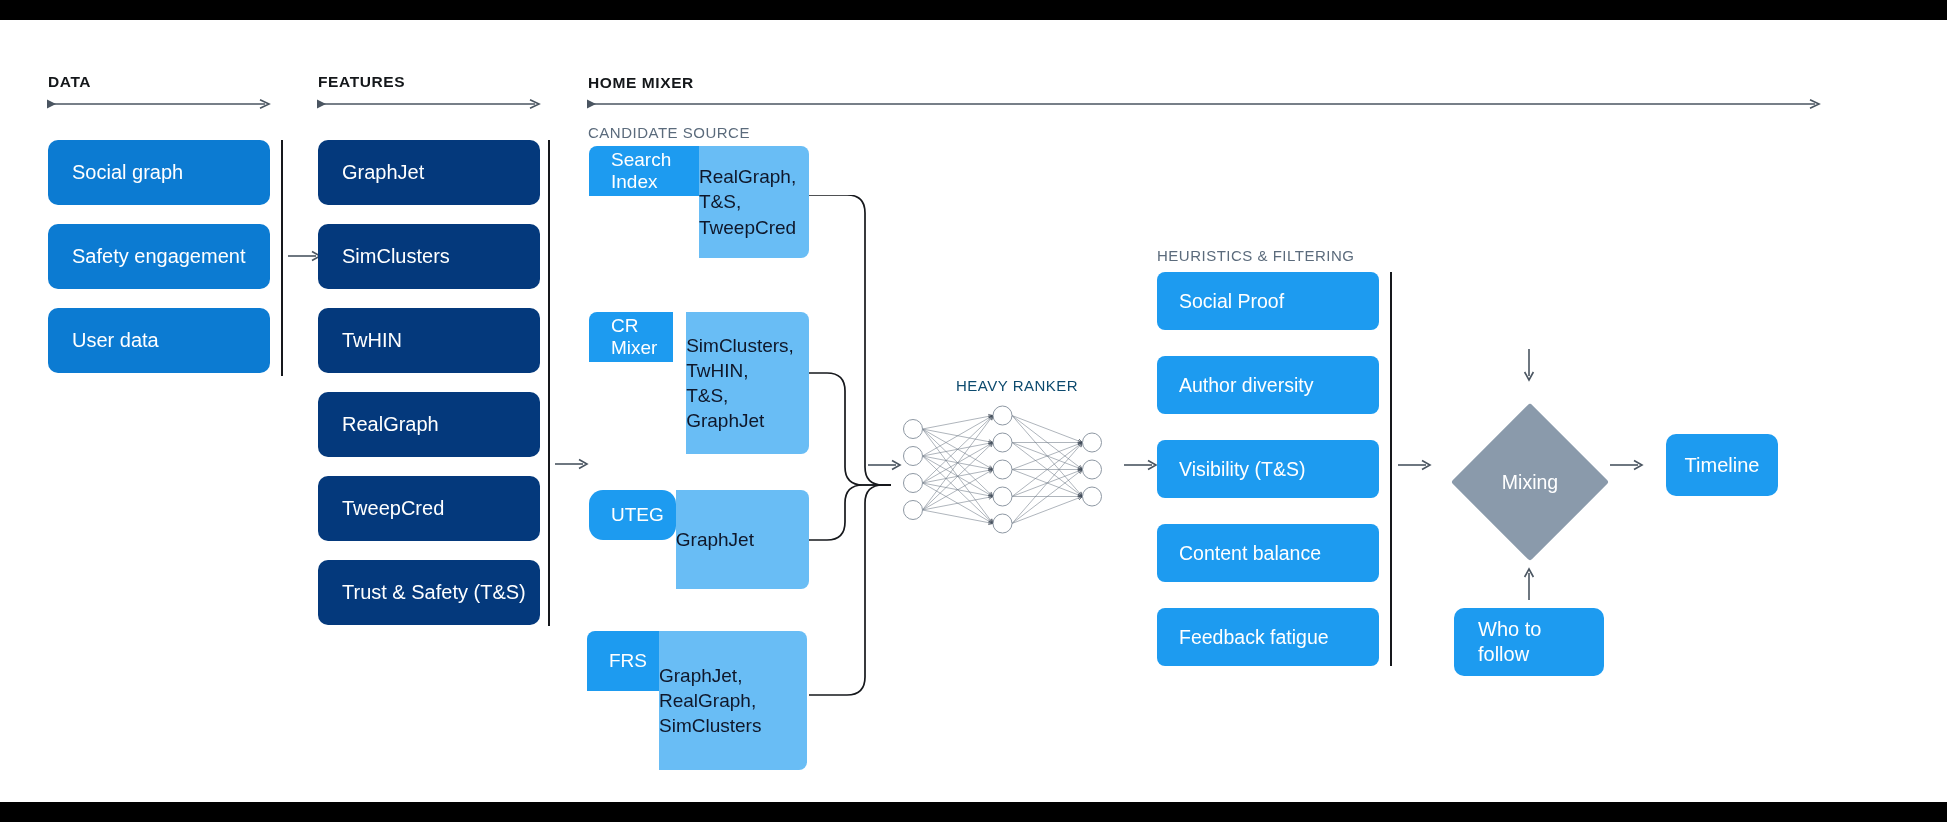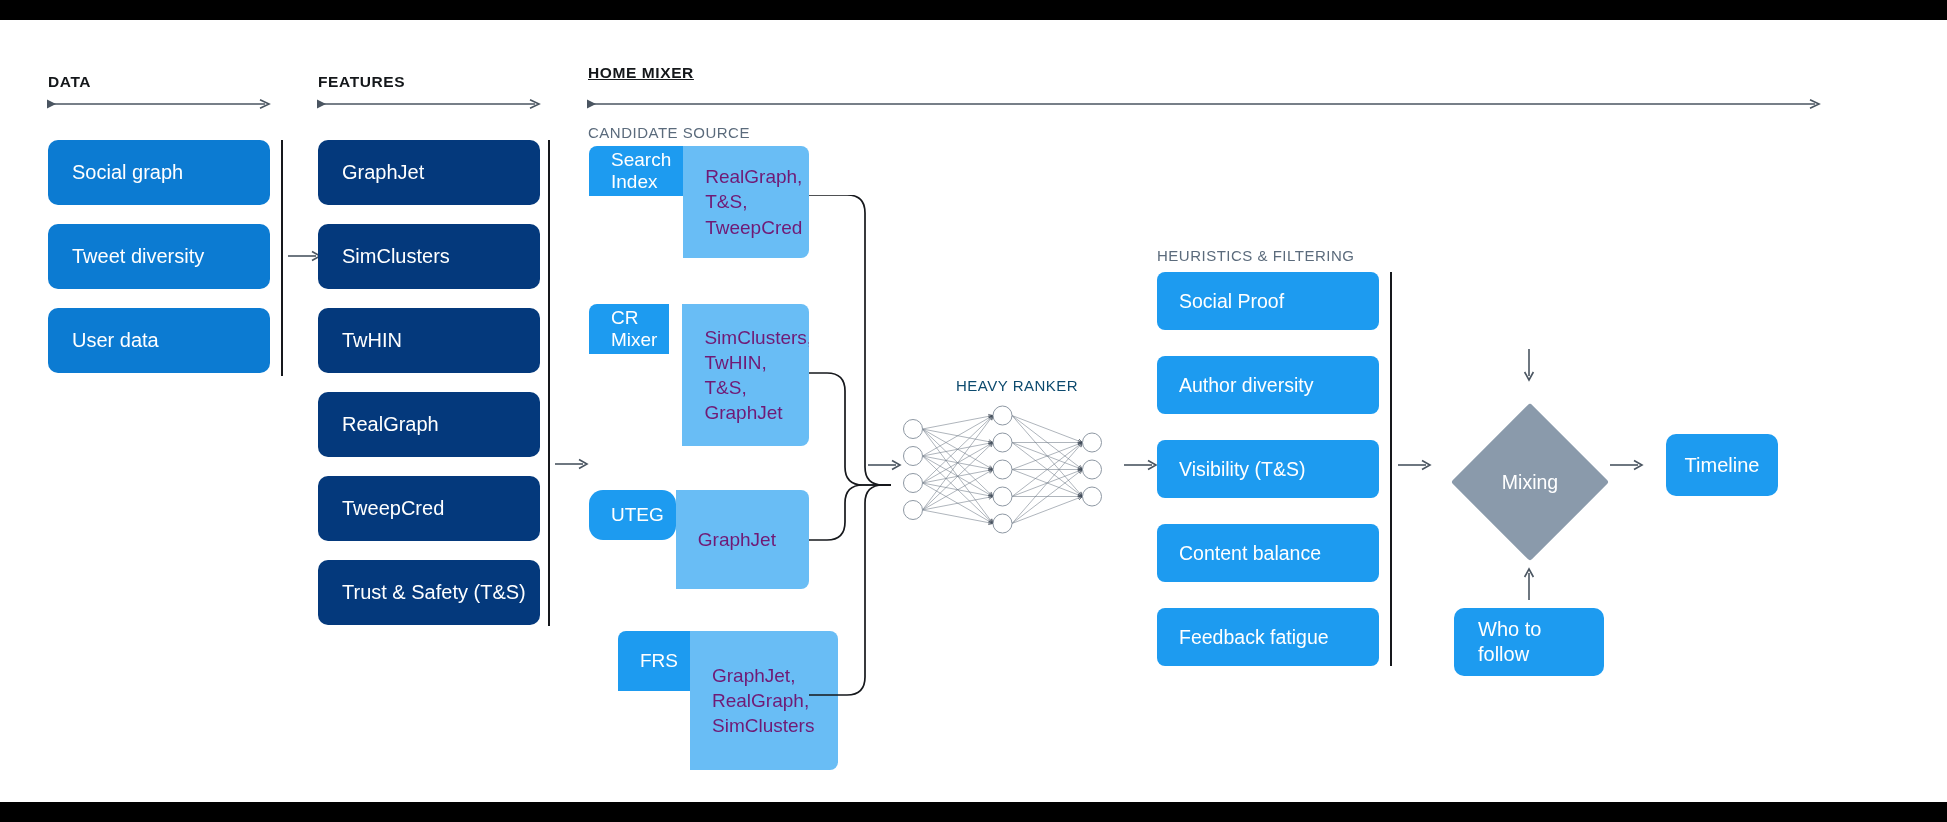--- a/index.html
+++ b/index.html
@@ -65,26 +65,25 @@
     background: #1d9bf0;
     color: #ffffff;
     font-size: 19px;
     display: flex;
     align-items: center;
     padding-left: 22px;
     padding-right: 12px;
   }
   .card .body {
     background: #69bdf5;
-    color: #701a75;
+    color: #0f172a;
     font-size: 19px;
     line-height: 1.32;
     display: flex;
     align-items: center;
-    padding-left: 22px;
     padding-right: 12px;
     white-space: pre-line;
     flex: 1 1 auto;
   }
 
   
   .pill {
     position: absolute;
     border-radius: 8px;
     background: #1d9bf0;
@@ -150,35 +149,35 @@
 
   <div class="sec-title" style="left:318px; top:53px;">FEATURES</div>
   <div class="hdr-arrow" style="left:317px; top:78px; width:225px;">
     <svg width="225" height="12" viewBox="0 0 225 12">
       <path d="M2,6 L218,6" stroke="#4a5561" stroke-width="1.6" fill="none"></path>
       <path d="M0,1.5 L0,10.5 L9,6 Z" fill="#4a5561"></path>
       <path d="M213,1.8 L222,6 L213,10.2" stroke="#4a5561" stroke-width="1.6" fill="none"></path>
     </svg>
   </div>
 
-  <div class="sec-title" style="left:588px; top:44px;text-decoration:underline;">HOME MIXER</div>
+  <div class="sec-title" style="left:588px; top:54px;">HOME MIXER</div>
   <div class="hdr-arrow" style="left:587px; top:78px; width:1235px;">
     <svg width="1235" height="12" viewBox="0 0 1235 12">
       <path d="M2,6 L1228,6" stroke="#4a5561" stroke-width="1.6" fill="none"></path>
       <path d="M0,1.5 L0,10.5 L9,6 Z" fill="#4a5561"></path>
       <path d="M1223,1.8 L1232,6 L1223,10.2" stroke="#4a5561" stroke-width="1.6" fill="none"></path>
     </svg>
   </div>
 
   <div class="sub-title" style="left:588px; top:104px;">CANDIDATE SOURCE</div>
   <div class="sub-title" style="left:1157px; top:227px;">HEURISTICS &amp; FILTERING</div>
   <div class="nn-label" style="left:956px; top:357px;">HEAVY RANKER</div>
 
   <div class="box blue" style="left:48px; top:120px; width:222px; height:65px;">Social graph</div>
-  <div class="box blue" style="left:48px; top:204px; width:222px; height:65px;">Tweet diversity</div>
+  <div class="box blue" style="left:48px; top:204px; width:222px; height:65px;">Safety engagement</div>
   <div class="box blue" style="left:48px; top:288px; width:222px; height:65px;">User data</div>
 
   <div class="vrule" style="left:281px; top:120px; height:236px;"></div>
 
   <div class="arrow" style="left:288px; top:229px;">
     <svg width="34" height="14" viewBox="0 0 34 14">
       <path d="M0,7 L28,7" stroke="#4a5561" stroke-width="1.6" fill="none"></path>
       <path d="M24,2.5 L32,7 L24,11.5" stroke="#4a5561" stroke-width="1.6" fill="none"></path>
     </svg>
   </div>
@@ -198,32 +197,32 @@
       <path d="M24,2.5 L32,7 L24,11.5" stroke="#4a5561" stroke-width="1.6" fill="none"></path>
     </svg>
   </div>
 
   <div class="card" style="left:589px; top:126px; width:220px; height:112px;">
     <div class="head" style="height:50px;">Search Index</div>
     <div class="body">RealGraph, T&amp;S,
 TweepCred</div>
   </div>
 
-  <div class="card" style="left:589px; top:284px; width:220px; height:142px;gap:13px;">
+  <div class="card" style="left:589px; top:292px; width:220px; height:142px;gap:13px;">
     <div class="head" style="height:50px;">CR Mixer</div>
     <div class="body">SimClusters, TwHIN,
 T&amp;S, GraphJet</div>
   </div>
 
   <div class="card" style="left:589px; top:470px; width:220px; height:99px;">
     <div class="head" style="height:50px;border-radius:14px;">UTEG</div>
     <div class="body">GraphJet</div>
   </div>
 
-  <div class="card" style="left:618px; top:611px; width:220px; height:139px;">
+  <div class="card" style="left:587px; top:611px; width:220px; height:139px;">
     <div class="head" style="height:60px;">FRS</div>
     <div class="body">GraphJet, RealGraph,
 SimClusters</div>
   </div>
 
   <div class="brackets" style="left:805px; top:175px;">
     <svg width="120" height="510" viewBox="0 0 120 510">
 
       <path d="M4,0 H42 Q60,0 60,18 V272 Q60,290 78,290 H86" stroke="#16181c" stroke-width="1.7" fill="none"></path>
 

